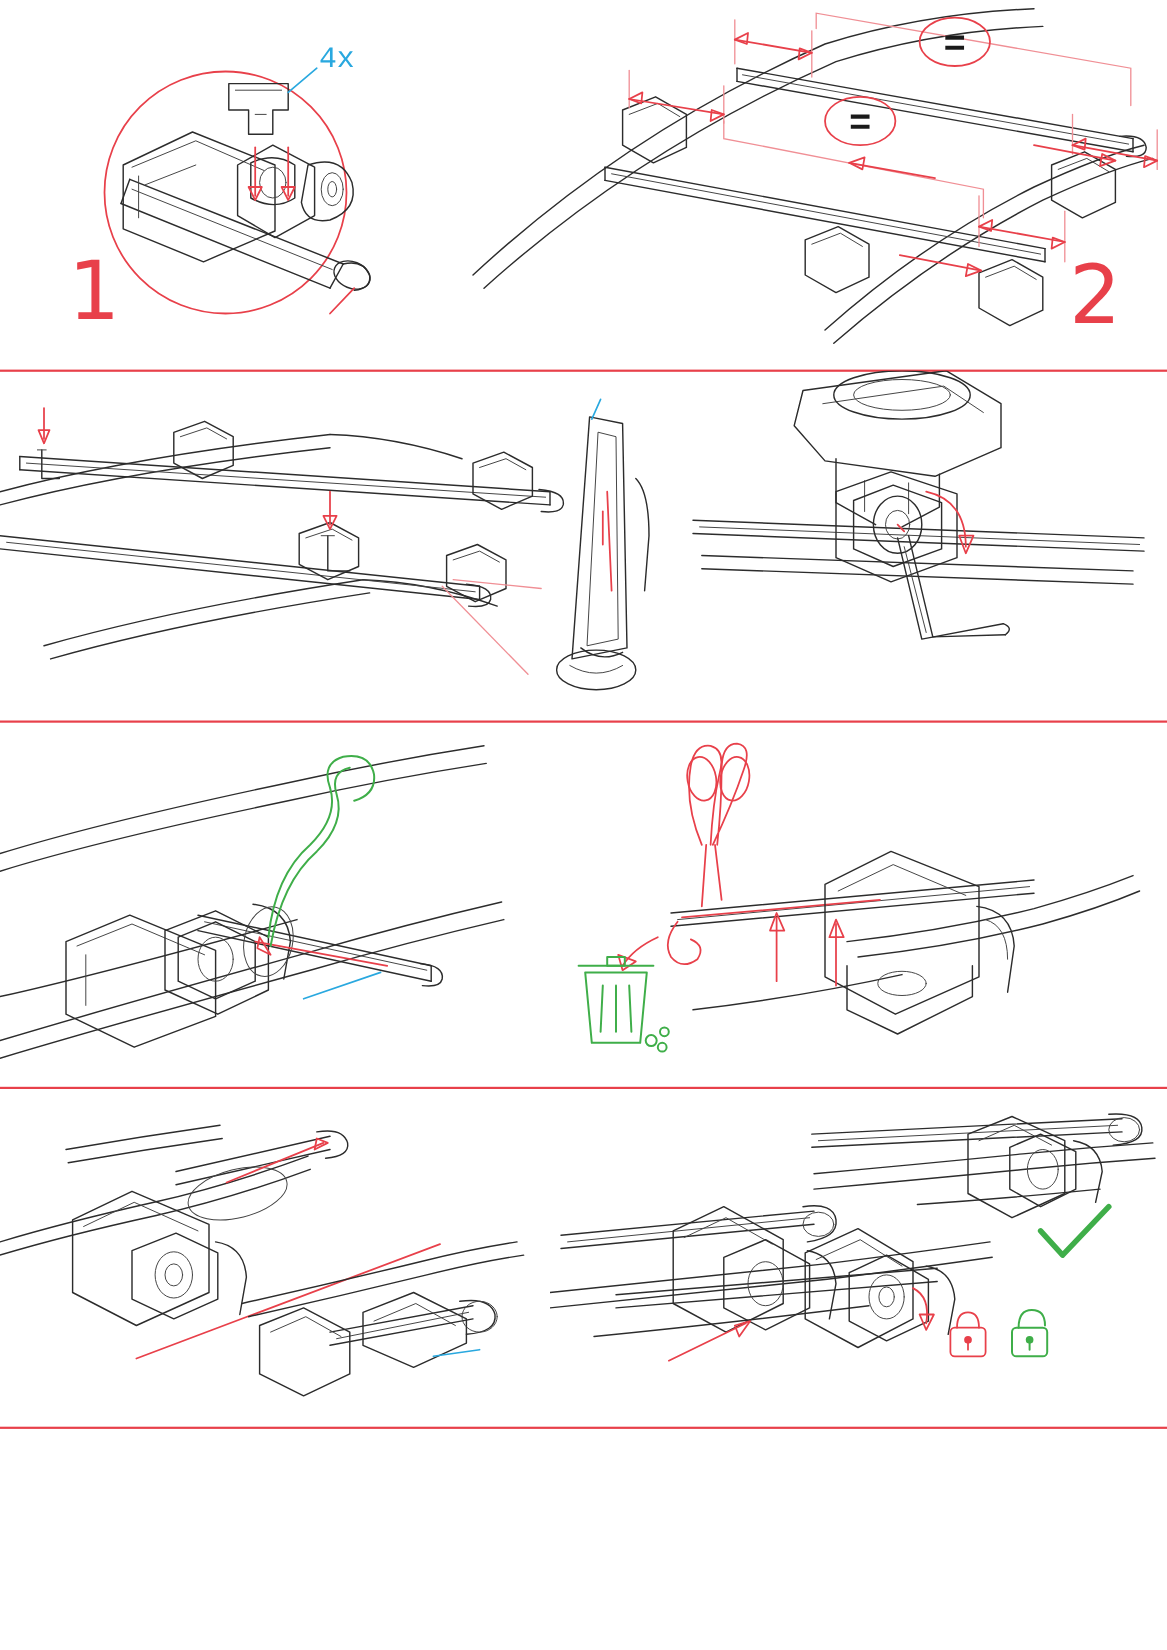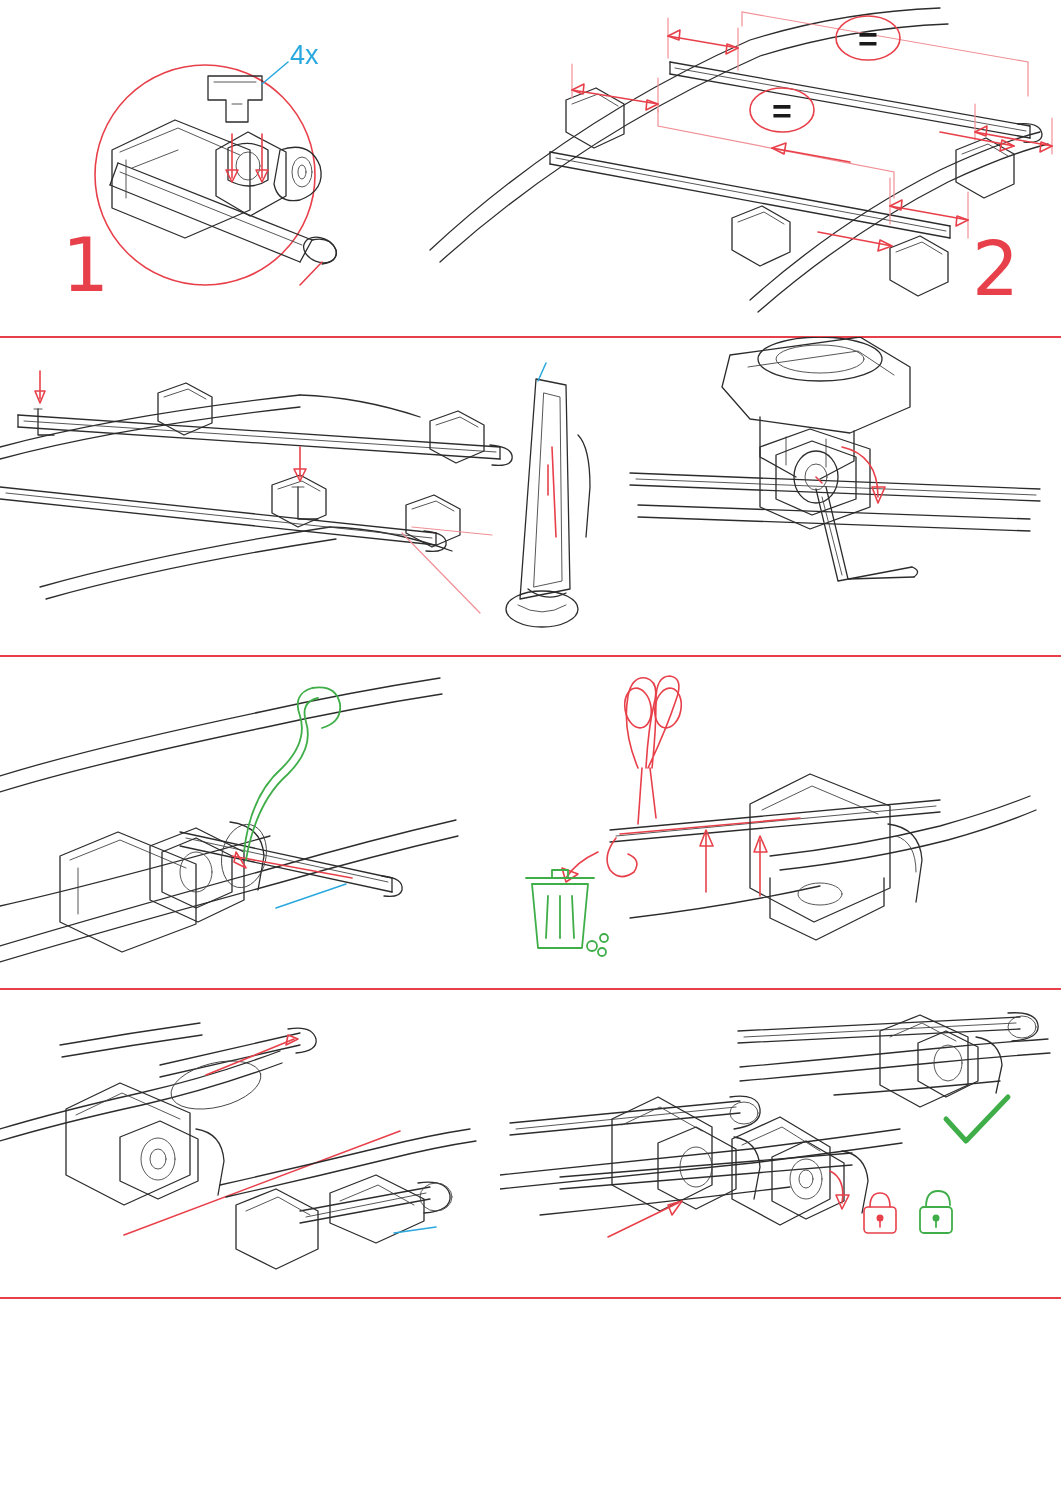--- a/index.html
+++ b/index.html
@@ -100,21 +100,21 @@
       <path class="ln-t" d="M214 82 L256 82"></path>
       <path class="ln-t" d="M232 104 L242 104"></path>
 
       <path class="ln-r" d="M232 134 L232 178"></path>
       <path class="ln-r" d="M226 170 L232 182 L238 170 Z" fill="#e8404a"></path>
       <path class="ln-r" d="M262 134 L262 178"></path>
       <path class="ln-r" d="M256 170 L262 182 L268 170 Z" fill="#e8404a"></path>
 
       <path class="ln-b" d="M262 84 L288 62"></path>
     </svg>
-    <div class="lbl lbl-blue" style="left:290px;top:40px;font-size:27px;">4x</div>
+    <div class="lbl lbl-blue" style="left:290px;top:40px;font-size:27px;font-family:Liberation Mono, monospace;">4x</div>
     <div class="step-num" style="left:62px;top:228px;">1</div>
   </div>
 
   <div class="panel" style="left:420px;top:0;width:641px;height:336px;">
     <svg width="641" height="336" viewBox="0 0 641 336">
 
       <path class="ln" d="M10 250 Q150 120 330 40 Q420 12 520 8"></path>
       <path class="ln" d="M20 262 Q160 136 340 56 Q430 28 528 24"></path>
       <path class="ln" d="M330 300 Q420 220 520 170 Q580 142 620 132"></path>
       <path class="ln" d="M338 312 Q430 232 528 182 Q588 154 628 144"></path>

